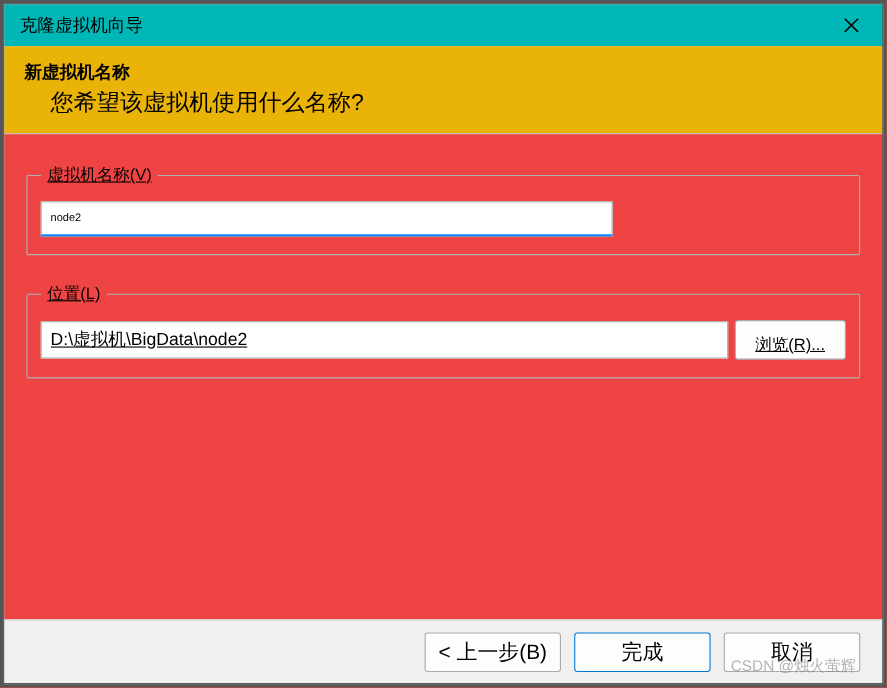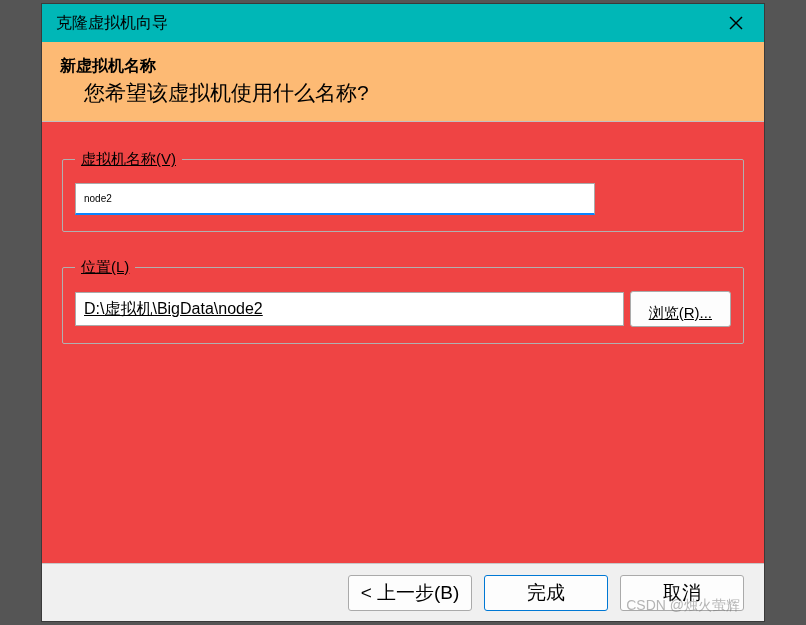--- a/index.html
+++ b/index.html
@@ -6,21 +6,21 @@
     body {
       font-family: "Microsoft YaHei", "Segoe UI", sans-serif;
       background: #555;
       width: 806px;
       height: 625px;
       display: flex;
       align-items: center;
       justify-content: center;
     }
     .window {
-      width: 724px;
+      width: 800px;
       height: 619px;
       background: #f0f0f0;
       border: 1px solid #3a3a3a;
       position: relative;
       display: flex;
       flex-direction: column;
     }
     .titlebar {
       height: 38px;
       background: #00b7b7;
@@ -32,21 +32,21 @@
     }
     .close-btn {
       width: 40px;
       height: 30px;
       display:flex; align-items:center; justify-content:center;
       cursor: pointer;
       font-size: 16px;
     }
     .close-btn svg { width: 14px; height: 14px; }
     .header-panel {
-      background: #fdba74;
+      background: #eab308;
       border-bottom: 1px solid #c0c0c0;
       padding: 14px 18px 14px 18px;
     }
     .header-title { font-size: 16px; font-weight: bold; color:#000; }
     .header-sub { font-size: 21px; color: #000; padding-left: 24px; margin-top: 2px; }
     .body-panel {
       flex: 1;
       padding: 28px 20px 10px 20px;
       background: #ef4444;
       text-decoration: underline;

